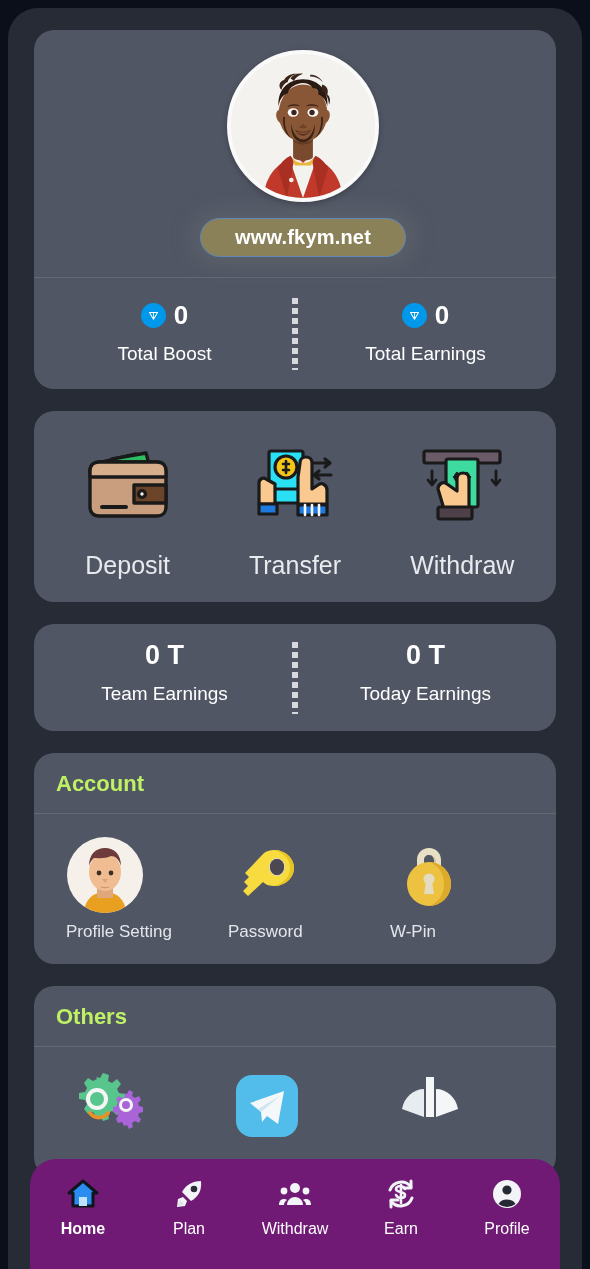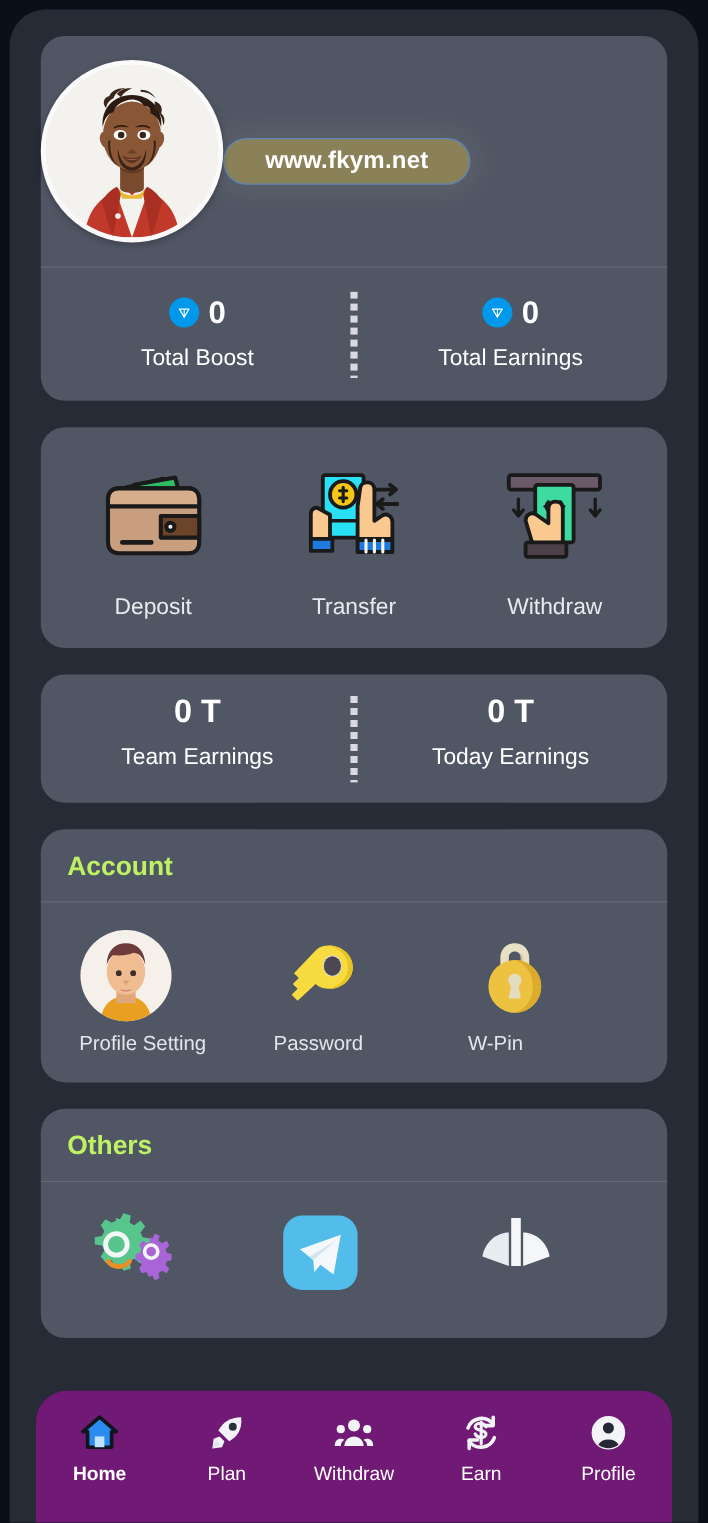--- a/index.html
+++ b/index.html
@@ -33,22 +33,22 @@
   
   .card {
     background:#515665;
     border-radius:20px;
     margin-bottom:22px;
     position:relative;
   }
   
   .profile-card { padding:0; }
   .avatar-wrap {
-    display:flex; flex-direction:row; align-items:center;
-    padding:20px 0 20px 0;
+    display:flex; flex-direction:column; align-items:center;
+    padding:20px 0 20px 16px;
   }
   .avatar {
     width:152px; height:152px;
     border-radius:50%;
     background:#f4f2ef;
     border:4px solid #fafafa;
     overflow:hidden;
     position:relative;
     box-shadow:0 2px 6px rgba(0,0,0,.25);
   }
@@ -104,21 +104,21 @@
   .actions {
     display:flex;
     padding:26px 10px 22px 10px;
   }
   .action {
     flex:1;
     display:flex; flex-direction:column; align-items:center; gap:14px;
   }
   .action .glyph { width:104px; height:100px; }
   .action .glyph svg { width:100%; height:100%; display:block; }
-  .action-label { color:#e8eaee; font-size:19px; }
+  .action-label { color:#e8eaee; font-size:25px; }
   
   .earnings {
     display:flex; position:relative;
     padding:16px 0 26px 0;
   }
   .earn-val { color:#ffffff; font-size:27px; font-weight:bold; }
   
   .sec-head {
     padding:18px 22px 16px 22px;
     color:#bef264; font-size:22px; font-weight:bold;

